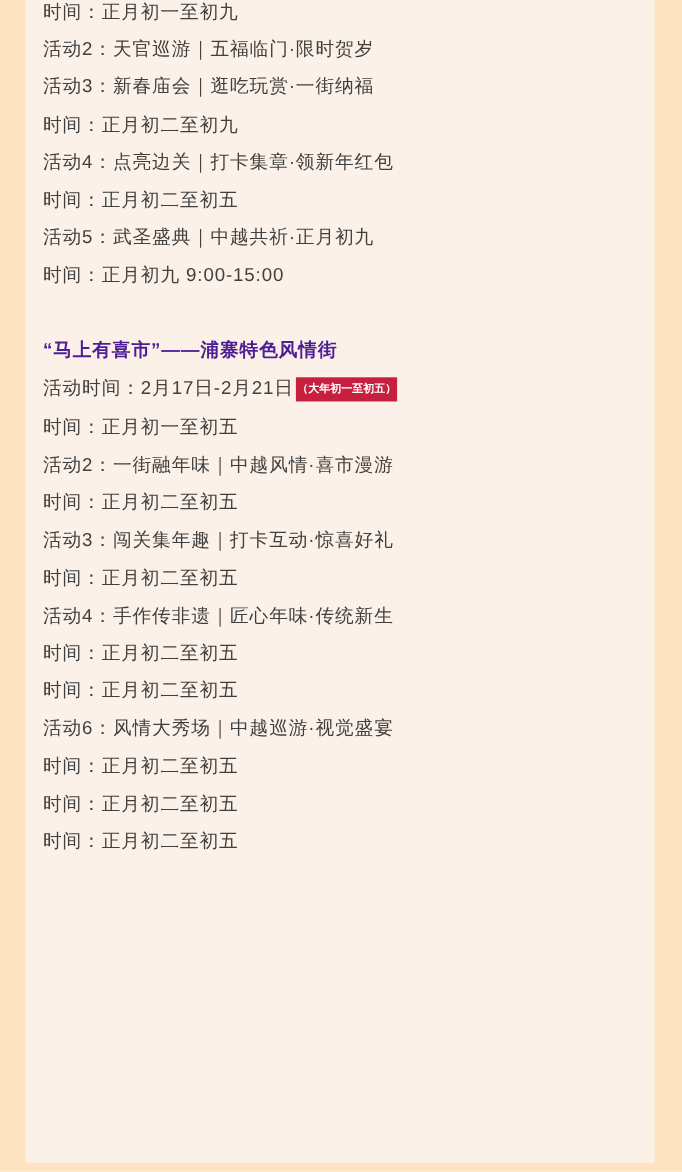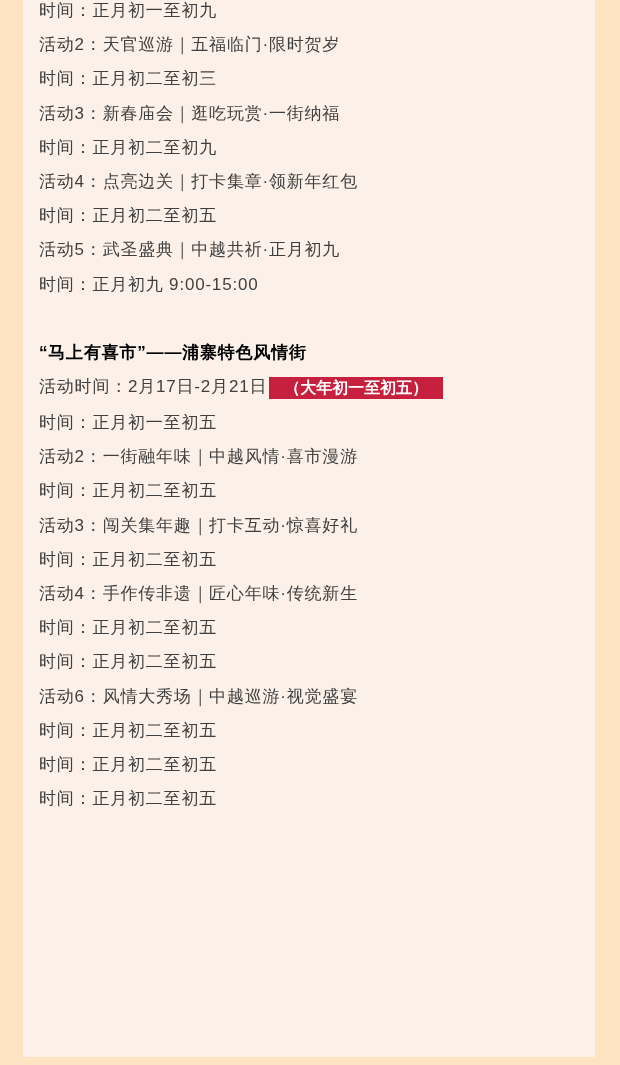--- a/index.html
+++ b/index.html
@@ -32,46 +32,45 @@
   .content p {
     margin: 0 0 14px 0;
     font-size: 17px;
     line-height: 20.2px;
     letter-spacing: 0.8px;
     color: #3f3f3f;
     white-space: nowrap;
   }
   .content p.heading {
     font-weight: bold;
-    color: #000000;
+    color: #4c1d95;
   }
   .spacer {
     height: 34px;
   }
   .badge {
     display: inline-block;
     background: #c7203e;
     color: #ffffff;
     font-weight: bold;
-    font-size: 16px;
+    font-size: 10px;
     letter-spacing: 0;
     line-height: 20px;
-    padding: 1px 15px;
+    padding: 1px 1px;
     margin-left: 2px;
     vertical-align: top;
   }
 </style>
 </head>
 <body style="background: rgb(253, 227, 193);">
 
 <div class="page">
   <div class="content" id="article-content" style="background: rgb(252, 241, 232);">
       <p>时间：正月初一至初九</p>
       <p>活动2：天官巡游｜五福临门·限时贺岁</p>
-      <p>时间：正月初二至初三</p>
       <p>活动3：新春庙会｜逛吃玩赏·一街纳福</p>
       <p>时间：正月初二至初九</p>
       <p>活动4：点亮边关｜打卡集章·领新年红包</p>
       <p>时间：正月初二至初五</p>
       <p>活动5：武圣盛典｜中越共祈·正月初九</p>
       <p>时间：正月初九 9:00-15:00</p>
       <div class="spacer"></div>
       <p class="heading">“马上有喜市”——浦寨特色风情街</p>
       <p><span>活动时间：2月17日-2月21日</span><span class="badge">（大年初一至初五）</span></p>
       <p>时间：正月初一至初五</p>

